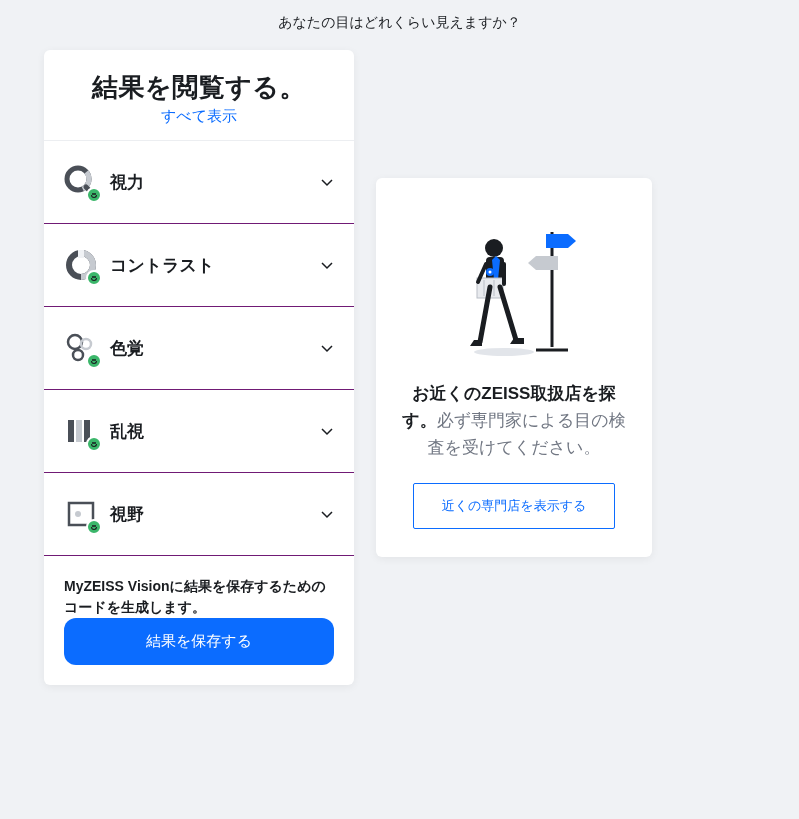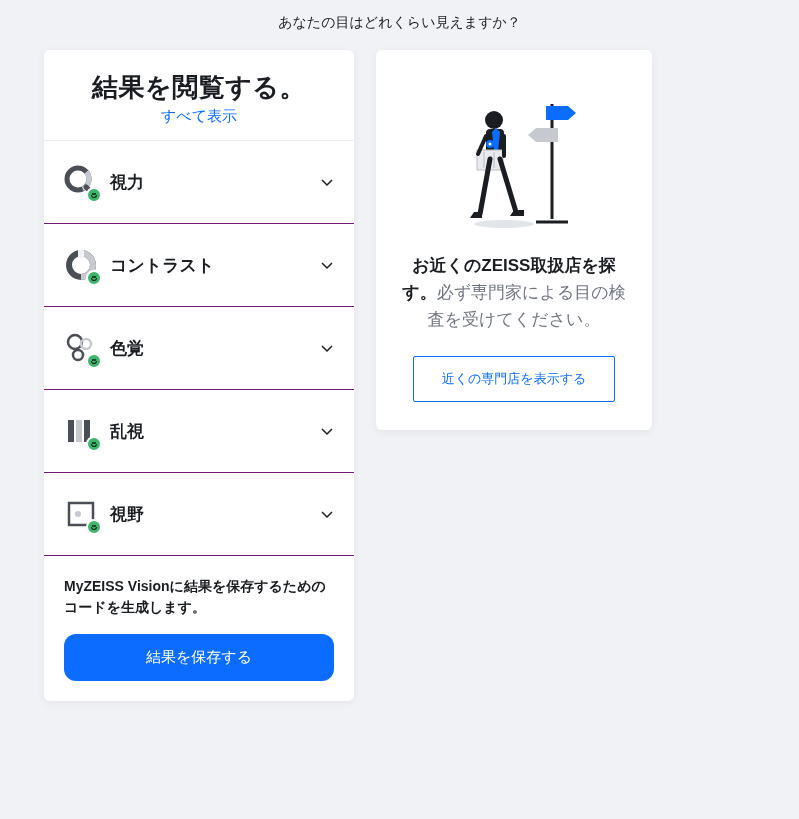--- a/index.html
+++ b/index.html
@@ -15,21 +15,21 @@
     text-align: center;
     font-size: 14px;
     font-weight: 500;
     padding: 14px 0 18px;
     color: #1a1d21;
   }
   .cards-row {
     display: flex;
     gap: 22px;
     padding: 0 44px;
-    align-items: flex-start;
+    align-items: center;
   }
   .card {
     background: #fff;
     border-radius: 6px;
     box-shadow: 0 2px 8px rgba(0,0,0,0.06);
   }
   .card-left {
     width: 310px;
   }
   .card-right {
@@ -128,21 +128,20 @@
   }
   .chevron svg { width: 14px; height: 14px; display: block; }
   .save-block {
     padding: 20px;
   }
   .save-desc {
     font-size: 14px;
     font-weight: 700;
     line-height: 1.5;
     color: #1a1d21;
-    margin-bottom: 16px;
   }
   .save-btn {
     display: block;
     width: 100%;
     background: #0b6cff;
     color: #fff;
     border: none;
     font-size: 15px;
     font-weight: 500;
     padding: 14px 0;

